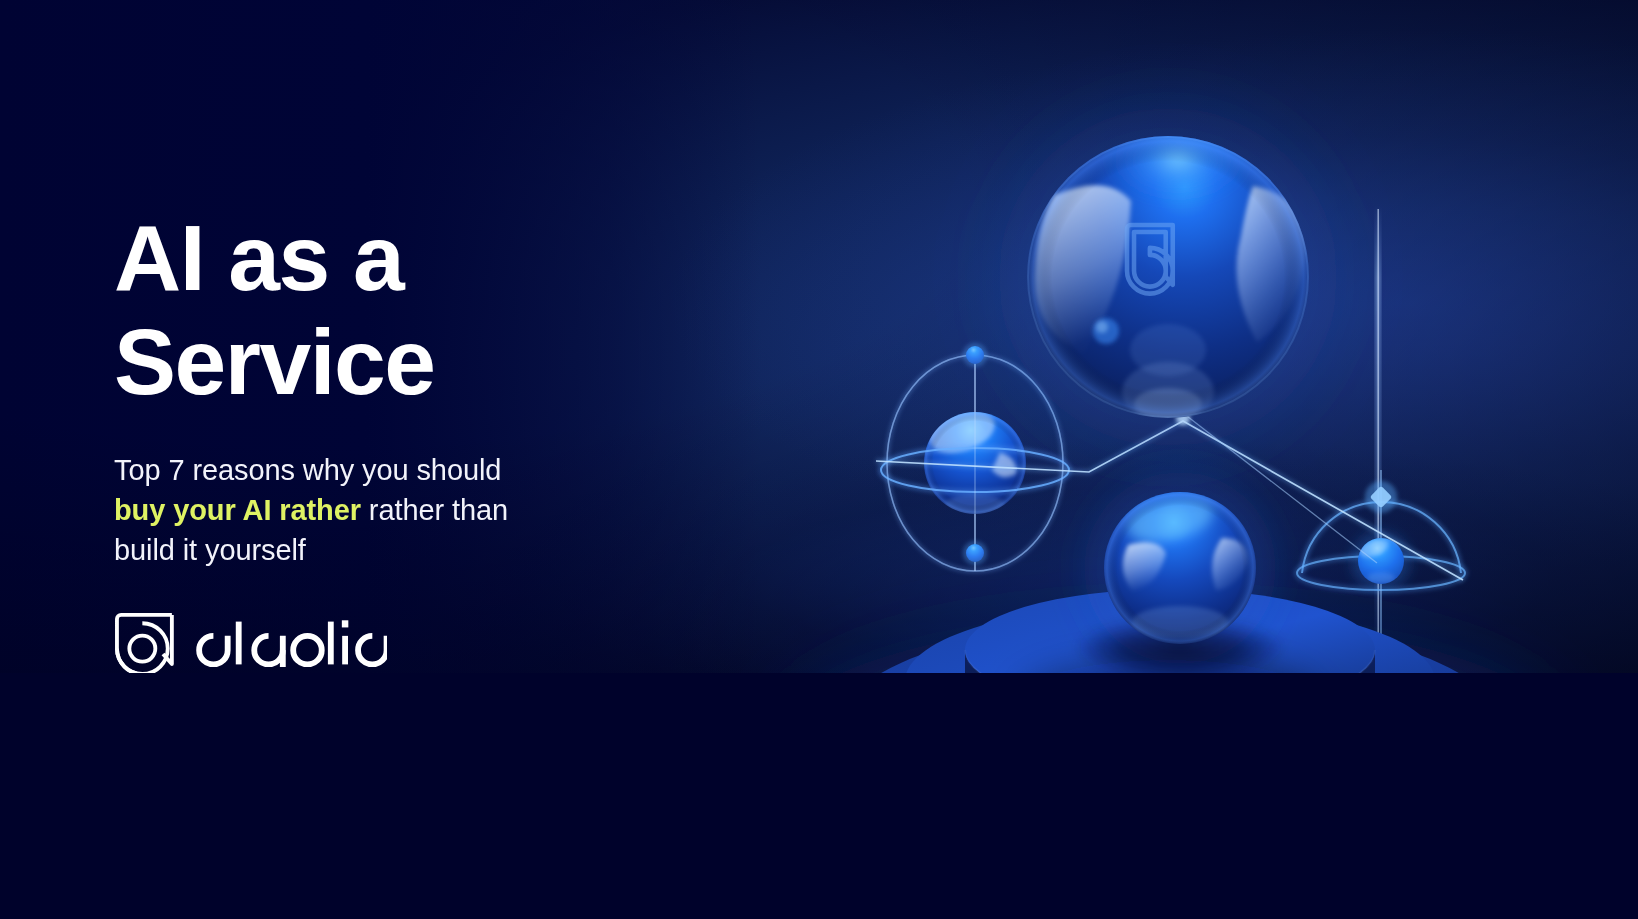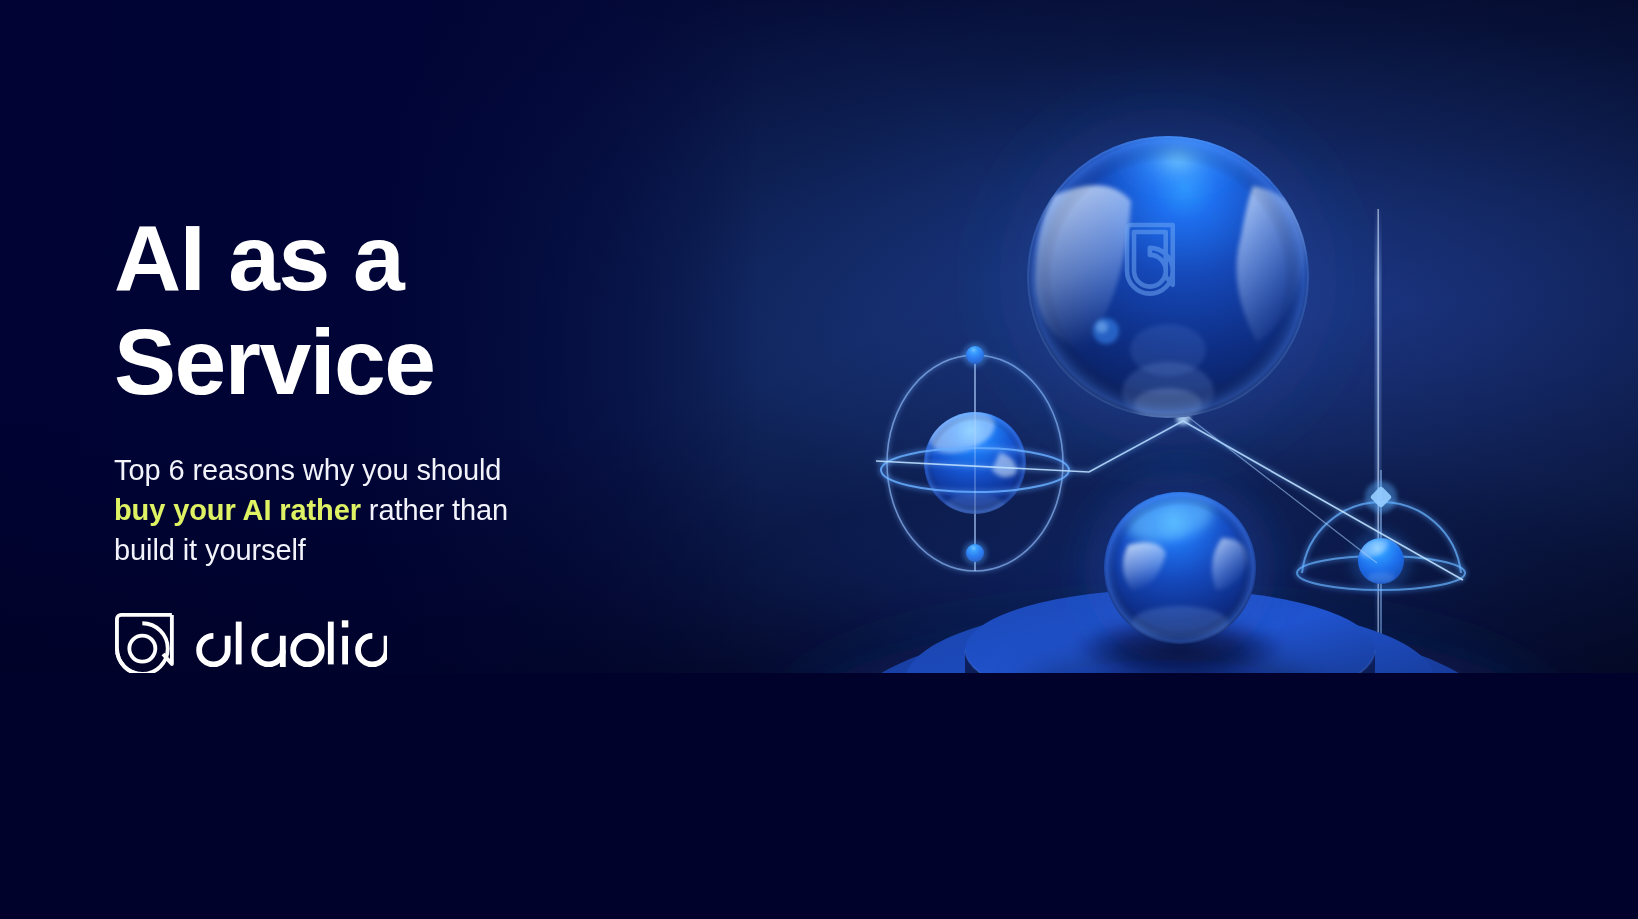--- a/index.html
+++ b/index.html
@@ -341,21 +341,21 @@
       <ellipse cx="1168" cy="700" rx="150" ry="40" fill="rgba(0,2,24,0.40)" filter="url(#fBlurLg)"></ellipse>
     </svg>
   </div>
 
   <div class="text-block">
 
     <h1 class="headline">AI as a
 Service</h1>
 
     <p class="subtitle">
-      <span>Top 6 reasons why you should </span><span class="hl">buy your AI rather</span><span> rather than build it yourself</span>
+      <span>Top 7 reasons why you should </span><span class="hl">buy your AI rather</span><span> rather than build it yourself</span>
     </p>
 
     <div class="logo-row">
       <span class="logo-mark-wrap">
         <svg class="logo-mark" viewBox="0 0 210 210" aria-hidden="true">
           <path d="M196 10 L24 10 A14 14 0 0 0 10 24 L10 124 A86 86 0 1 0 96 38" fill="none" stroke="#ffffff" stroke-width="13" stroke-linecap="butt"></path>
           <path d="M10 124 A86 86 0 0 0 96 210" fill="none" stroke="#ffffff" stroke-width="13"></path>
           <path d="M196 10 L196 176 L166 142" fill="none" stroke="#ffffff" stroke-width="13" stroke-linejoin="round"></path>
           <circle cx="96" cy="124" r="44" fill="none" stroke="#ffffff" stroke-width="13"></circle>
         </svg>

